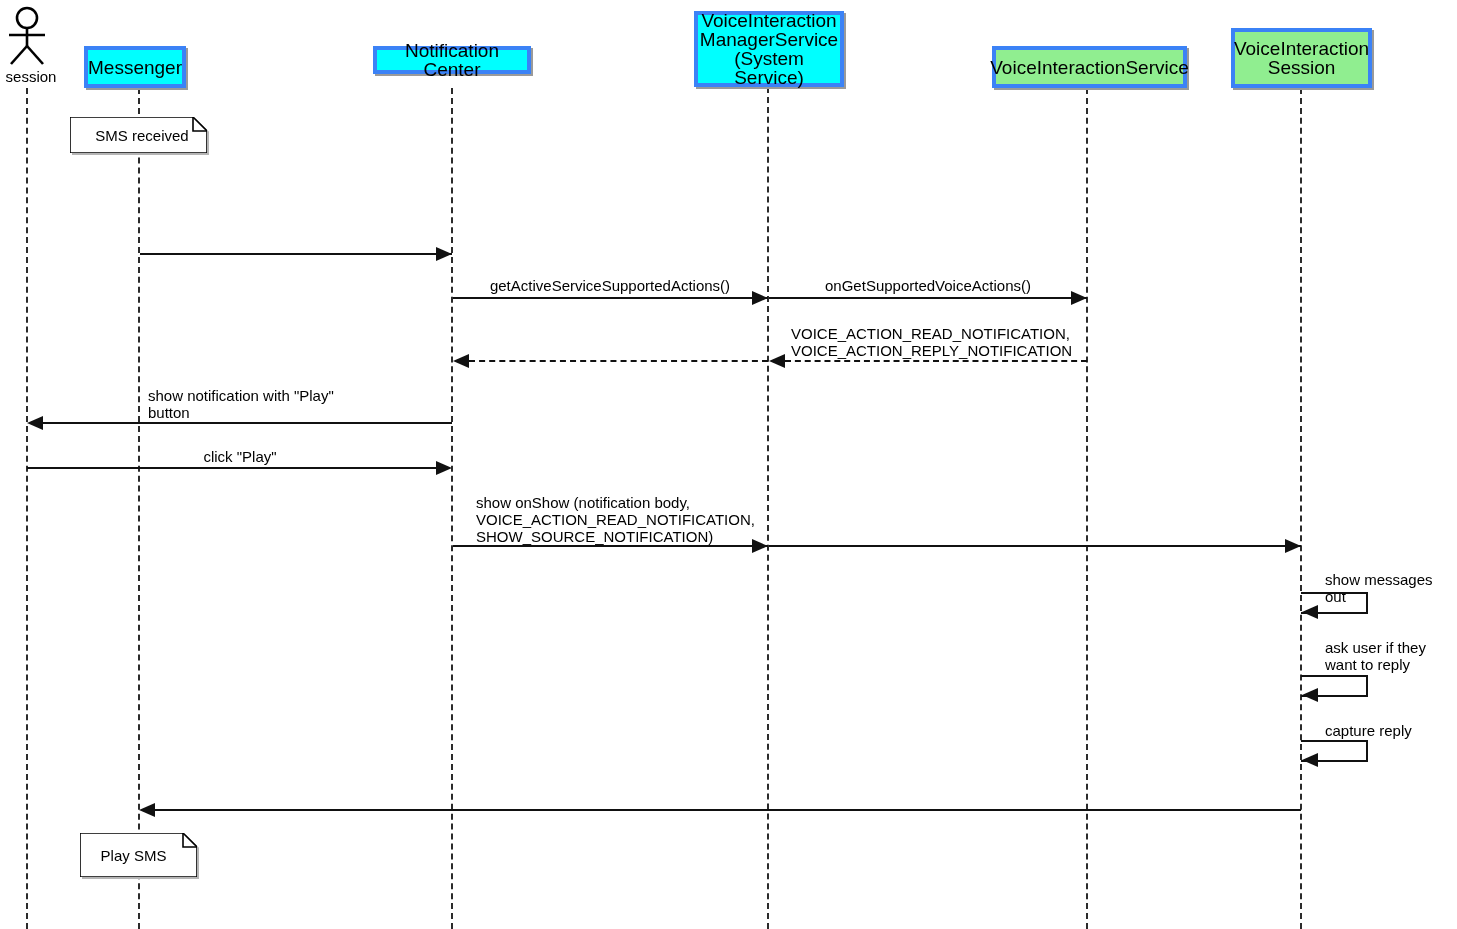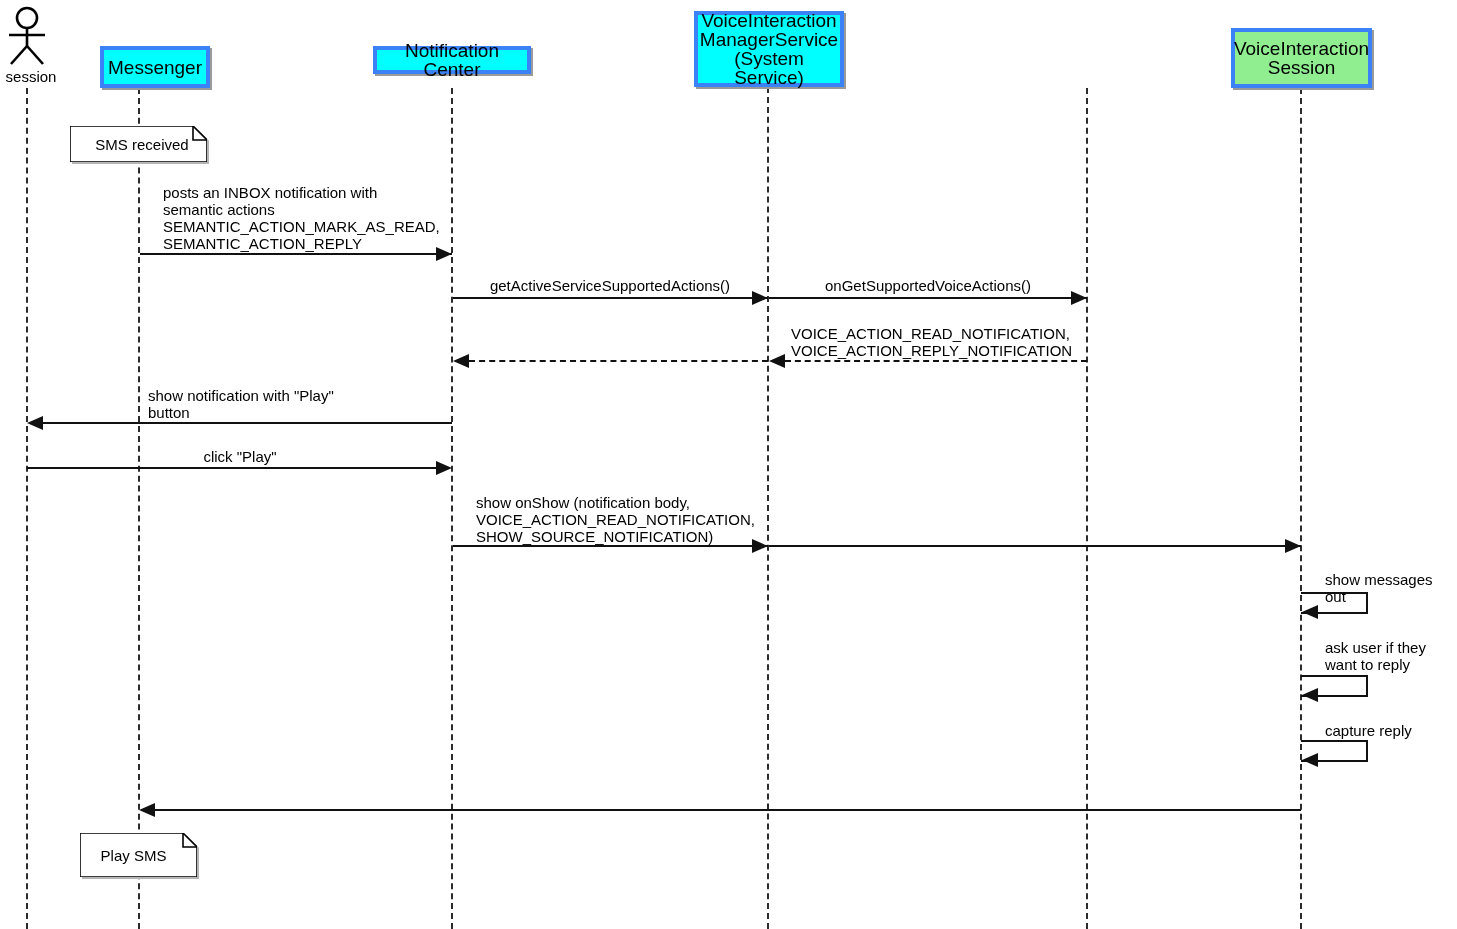--- a/index.html
+++ b/index.html
@@ -51,44 +51,42 @@
     <svg width="46" height="60" viewBox="0 0 46 60">
       <circle cx="23" cy="12" r="10" fill="none" stroke="#000" stroke-width="2.6"></circle>
       <line x1="23" y1="22" x2="23" y2="40" stroke="#000" stroke-width="2.6"></line>
       <line x1="5" y1="29" x2="41" y2="29" stroke="#000" stroke-width="2.6"></line>
       <line x1="23" y1="40" x2="7" y2="58" stroke="#000" stroke-width="2.6"></line>
       <line x1="23" y1="40" x2="39" y2="58" stroke="#000" stroke-width="2.6"></line>
     </svg>
     <div class="actor-label" style="left:-3px; top:62px">session</div>
   </div>
 
-  <div class="participant p-cyan" style="left:100px;  top:46px; width:110px; height:42px">
+  <div class="participant p-cyan" style="left:84px;  top:46px; width:102px; height:42px">
        <span>Messenger</span></div>
   <div class="participant p-cyan" style="left:373px; top:46px; width:158px; height:28px">
        <span>Notification Center</span></div>
   <div class="participant p-cyan" style="left:694px; top:11px; width:150px; height:76px">
        <span>VoiceInteraction
 ManagerService
 (System Service)</span></div>
+  <div class="participant p-green" style="left:992px; top:46px; width:195px; height:42px">
+       <span>VoiceInteractionService</span></div>
   <div class="participant p-green" style="left:1231px;top:28px; width:141px; height:60px">
        <span>VoiceInteraction
 Session</span></div>
 
-  <div class="note" style="left:70px; top:126px; width:154px; height:36px">
+  <div class="note" style="left:70px; top:117px; width:154px; height:36px">
     <svg width="137" height="36" viewBox="0 0 137 36">
       <polygon points="0,0 123,0 137,14 137,36 0,36" fill="#fff" stroke="#000" stroke-width="1.6"></polygon>
       <polyline points="123,0 123,14 137,14" fill="none" stroke="#000" stroke-width="1.6"></polyline>
     </svg>
     <div class="note-text">SMS received</div>
   </div>
 
-  <div class="msg-label" style="left:163px; top:184px">posts an INBOX notification with
-semantic actions
-SEMANTIC_ACTION_MARK_AS_READ,
-SEMANTIC_ACTION_REPLY</div>
   <div class="msg-line" style="left:140px; top:253px; width:312px"></div>
   <div class="ah ah-right" style="left:436px; top:247px"></div>
 
   <div class="msg-label center" style="left:610px; top:277px">getActiveServiceSupportedActions()</div>
   <div class="msg-line" style="left:453px; top:297px; width:315px"></div>
   <div class="ah ah-right" style="left:752px; top:291px"></div>
 
   <div class="msg-label center" style="left:928px; top:277px">onGetSupportedVoiceActions()</div>
   <div class="msg-line" style="left:769px; top:297px; width:318px"></div>
   <div class="ah ah-right" style="left:1071px; top:291px"></div>

